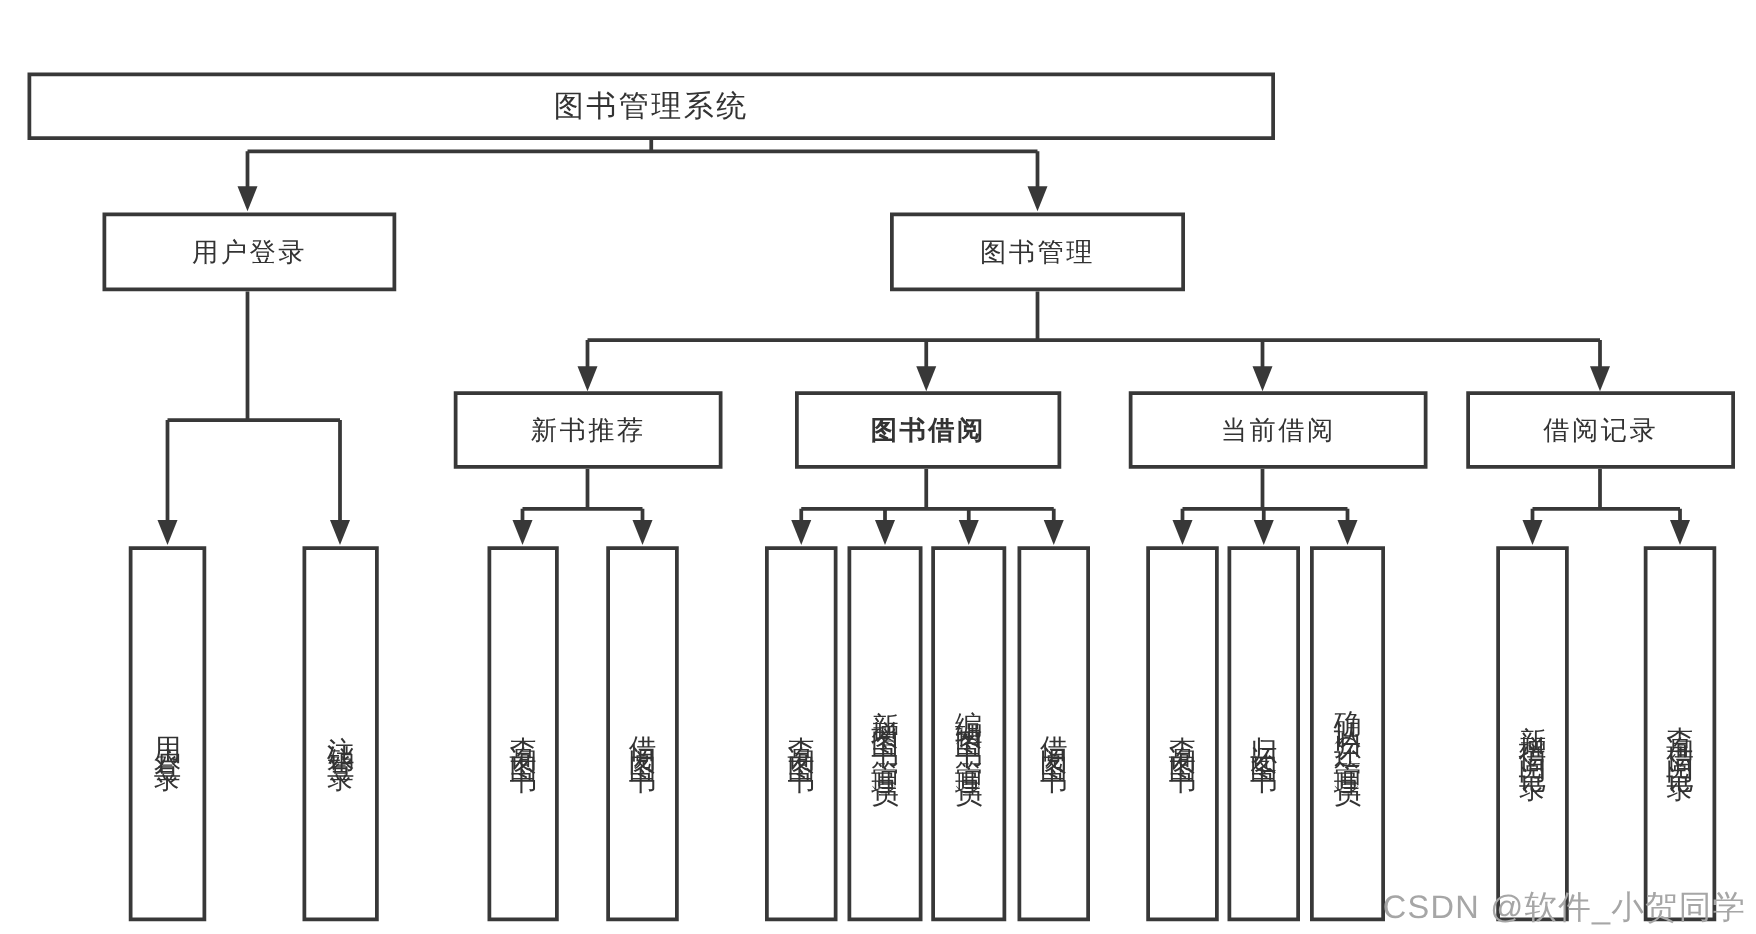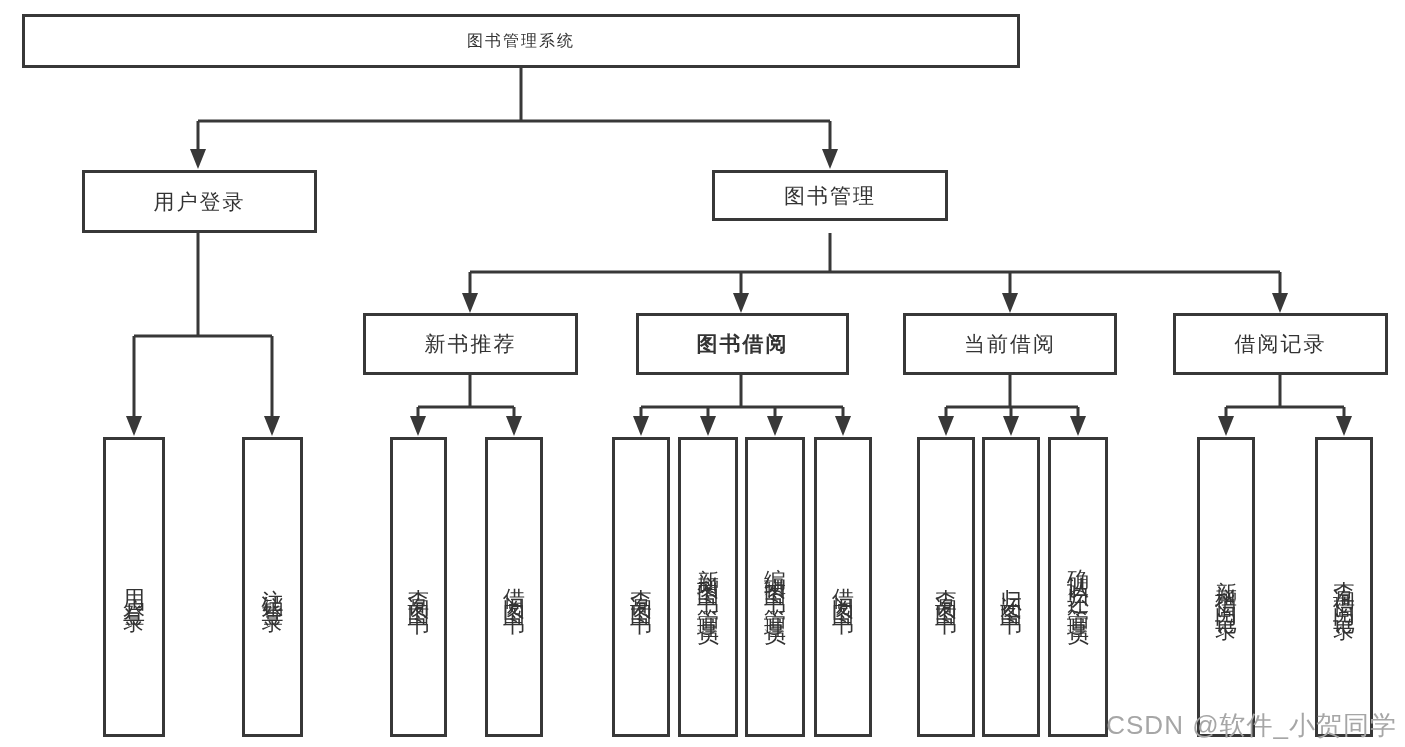--- a/index.html
+++ b/index.html
@@ -45,22 +45,23 @@
     align-items: center;
     justify-content: center;
     color: var(--text);
     text-align: center;
   }
   .node.h {
     font-size: 21px;
     letter-spacing: 2px;
   }
   .node.root {
-    font-size: 16px;
+    font-size: 24px;
     letter-spacing: 2px;
+    margin-top: 44px;
   }
   .node.v span {
     writing-mode: vertical-rl;
     text-orientation: mixed;
     font-size: 22px;
     letter-spacing: 8px;
     line-height: 1;
     white-space: nowrap;
   }
 
@@ -119,31 +120,31 @@
     </g>
   </svg>
 
   <div class="node h root" style="left:22px; top:14px; width:998px; height:54px;">
     <span>图书管理系统</span>
   </div>
 
   <div class="node h" style="left:82px; top:170px; width:235px; height:63px;">
     <span>用户登录</span>
   </div>
-  <div class="node h" style="left:712px; top:170px; width:236px; height:51px;">
+  <div class="node h" style="left:712px; top:170px; width:236px; height:63px;">
     <span>图书管理</span>
   </div>
 
   <div class="node h" style="left:363px; top:313px; width:215px; height:62px;">
     <span>新书推荐</span>
   </div>
   <div class="node h" style="left:636px; top:313px; width:213px; height:62px;font-weight:bold;">
     <span>图书借阅</span>
   </div>
-  <div class="node h" style="left:903px; top:313px; width:214px; height:62px;">
+  <div class="node h" style="left:903px; top:313px; width:239px; height:62px;">
     <span>当前借阅</span>
   </div>
   <div class="node h" style="left:1173px; top:313px; width:215px; height:62px;">
     <span>借阅记录</span>
   </div>
 
   <div class="node v" style="left:103px; top:437px; width:62px; height:300px;">
     <span>用户登录</span>
   </div>
   <div class="node v" style="left:242px; top:437px; width:61px; height:300px;">

